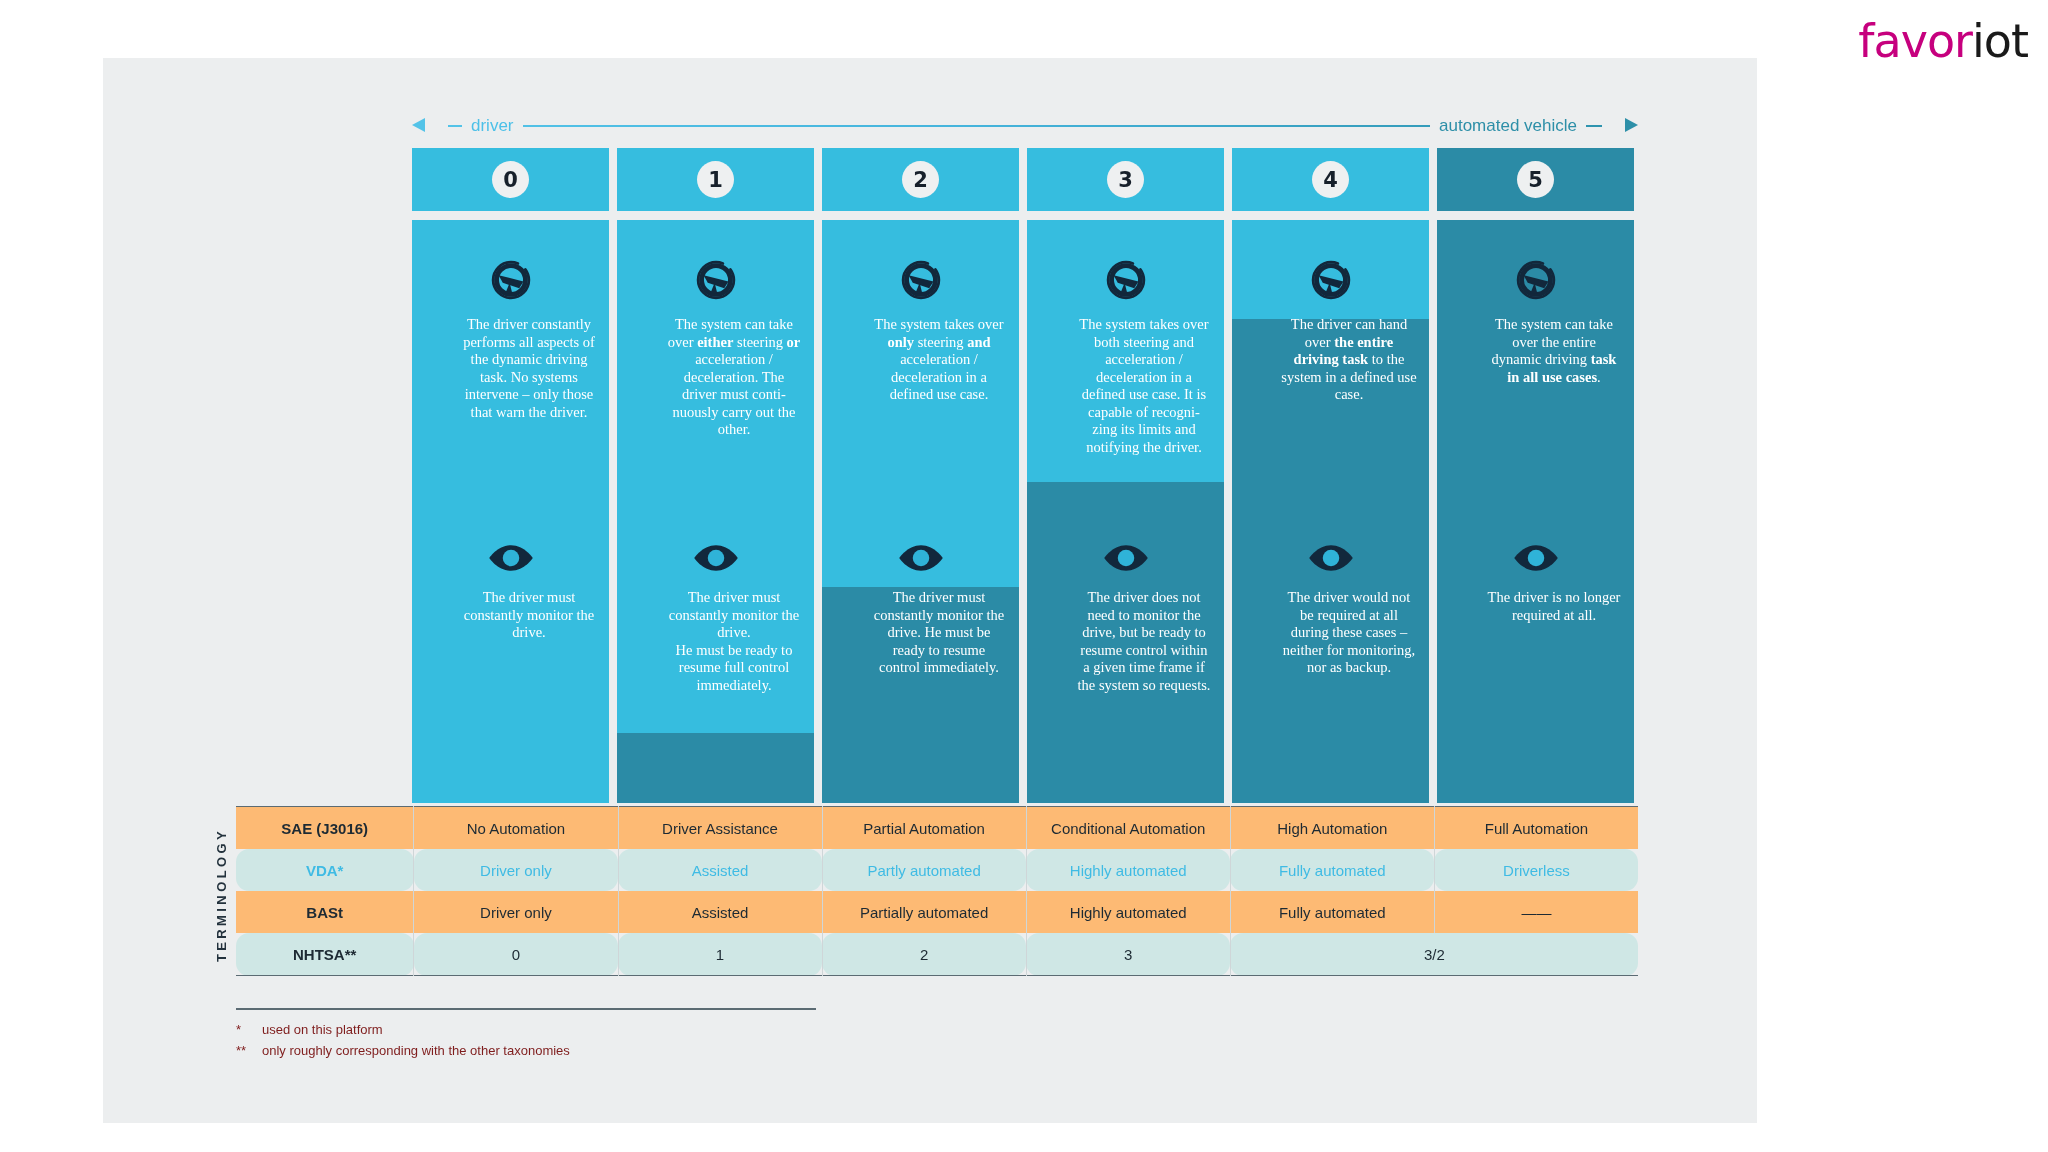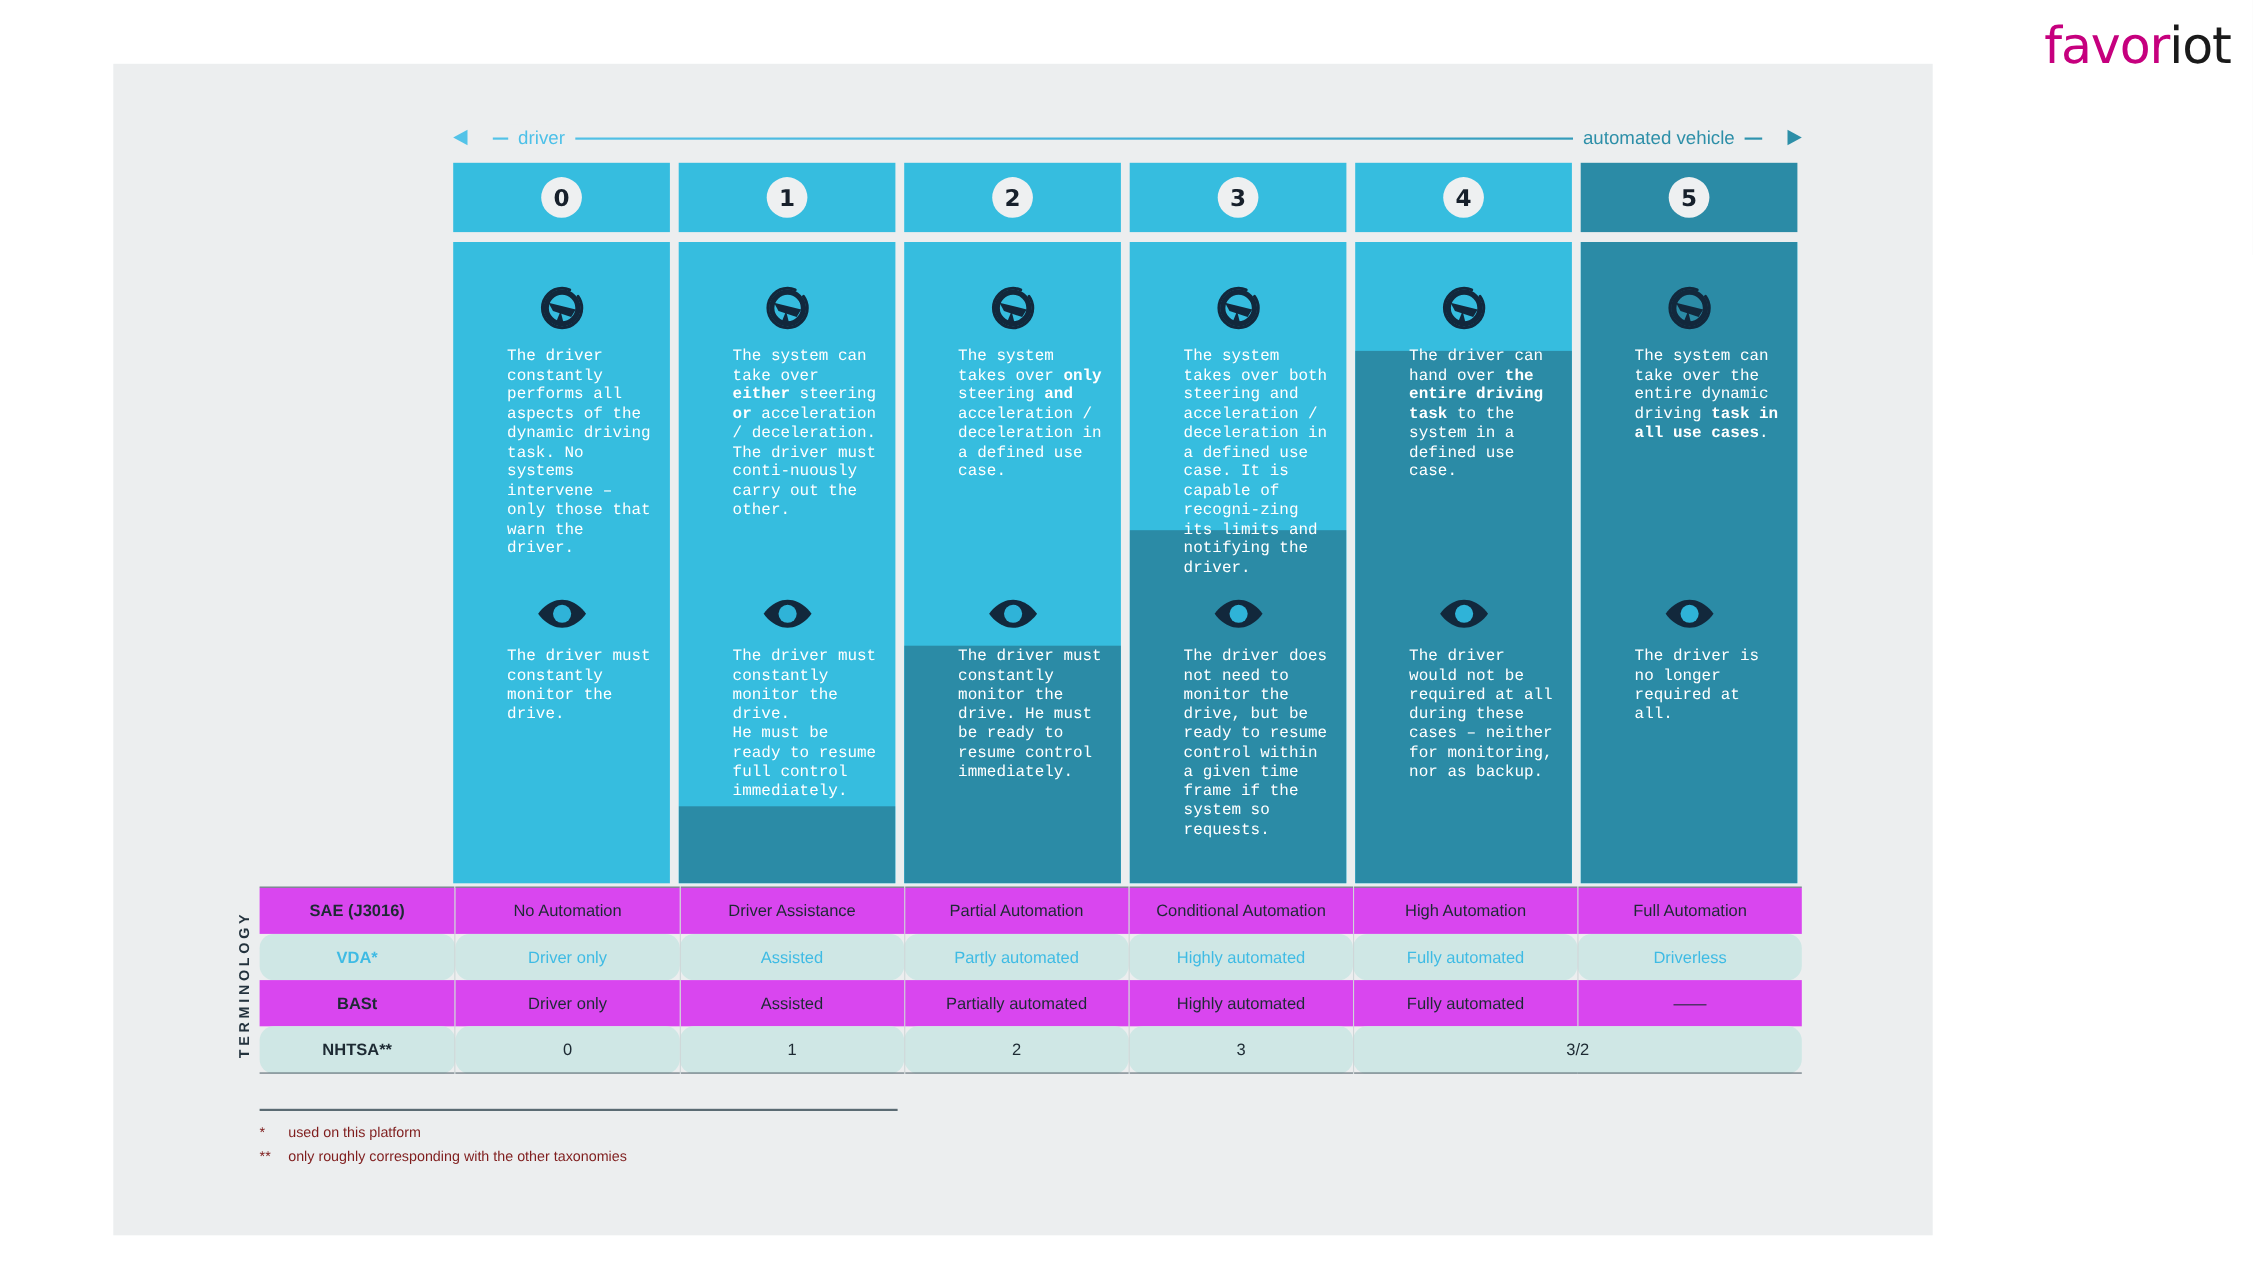--- a/index.html
+++ b/index.html
@@ -78,24 +78,24 @@
   }
   .content{position:relative;z-index:2;}
 
   .icon-wrap{
     display:flex;align-items:center;justify-content:center;
   }
   .icon-wheel{margin-top:38px;height:44px;}
   .icon-eye{margin-top:0;height:34px;}
 
   .txt{
-    color:#ffffff;text-align:left;
+    color:#ffffff;text-align:center;
     font-size:14.5px;line-height:1.21;
     padding:0 12px;margin-top:14px;
-    font-family:Liberation Mono, monospace;
+    font-family:Liberation Serif, serif;
     margin-left:37px;
   }
   .txt b{font-weight:700;}
 
   .slot-wheel{height:283px;}
   .slot-eye{height:300px;}
 
   
   .termwrap{position:absolute;left:236px;top:806px;width:1402px;height:178px;}
   .vlabel{
@@ -108,21 +108,21 @@
   table.term{
     position:absolute;left:0;top:0;
     border-collapse:collapse;width:1402px;
     border-top:1.5px solid #5b6b73;border-bottom:1.5px solid #5b6b73;
   }
   table.term td{
     height:40px;text-align:center;font-size:15px;color:#1d2a33;
     border-left:1px solid #cfd6d8;
   }
   table.term td:first-child{border-left:none;}
-  table.term tr.odd td{background:#d946ef;}
+  table.term tr.odd td{background:#fdba74;}
   table.term tr.even td{background:#cfe7e5;border-radius:13px;}
   table.term td.rowhead{font-weight:700;width:178px;}
   table.term tr.vda td{color:#3fbbe4;}
   table.term tr.vda td.rowhead{font-weight:700;}
   table.term td.dcell{width:204px;}
 
   
   .fnline{
     position:absolute;left:236px;top:1008px;width:580px;height:2px;background:#5b6b73;
   }

